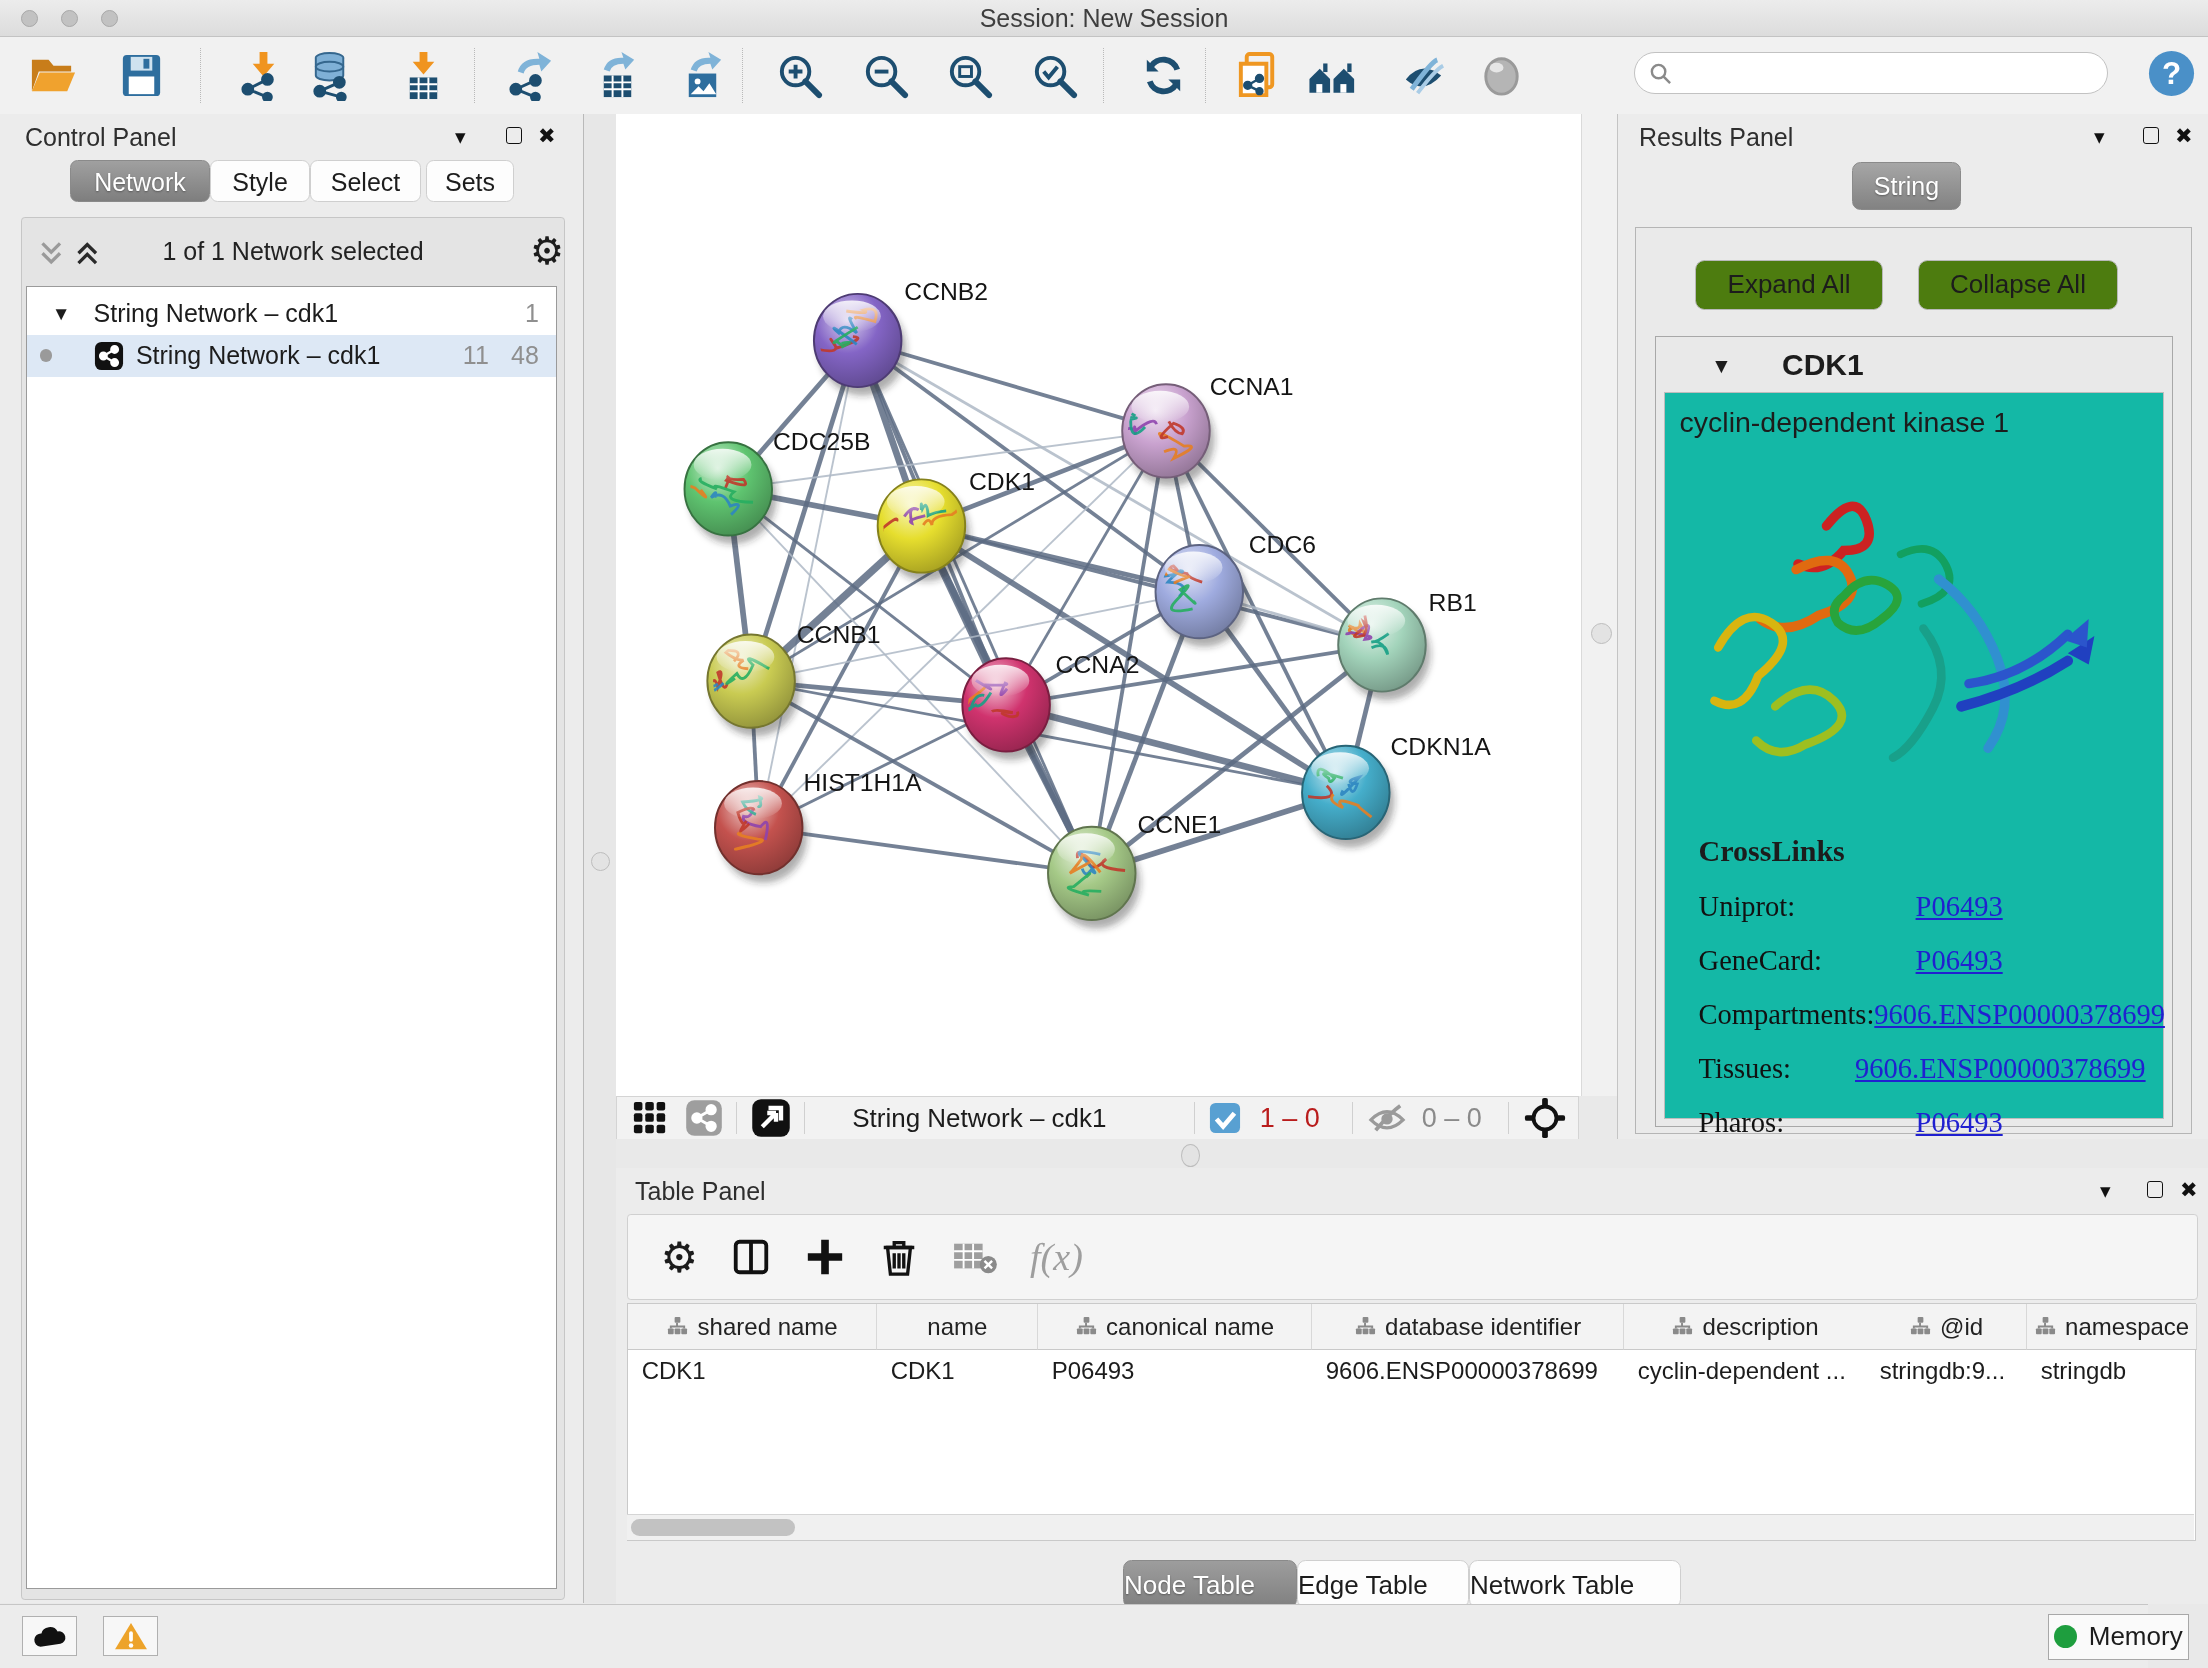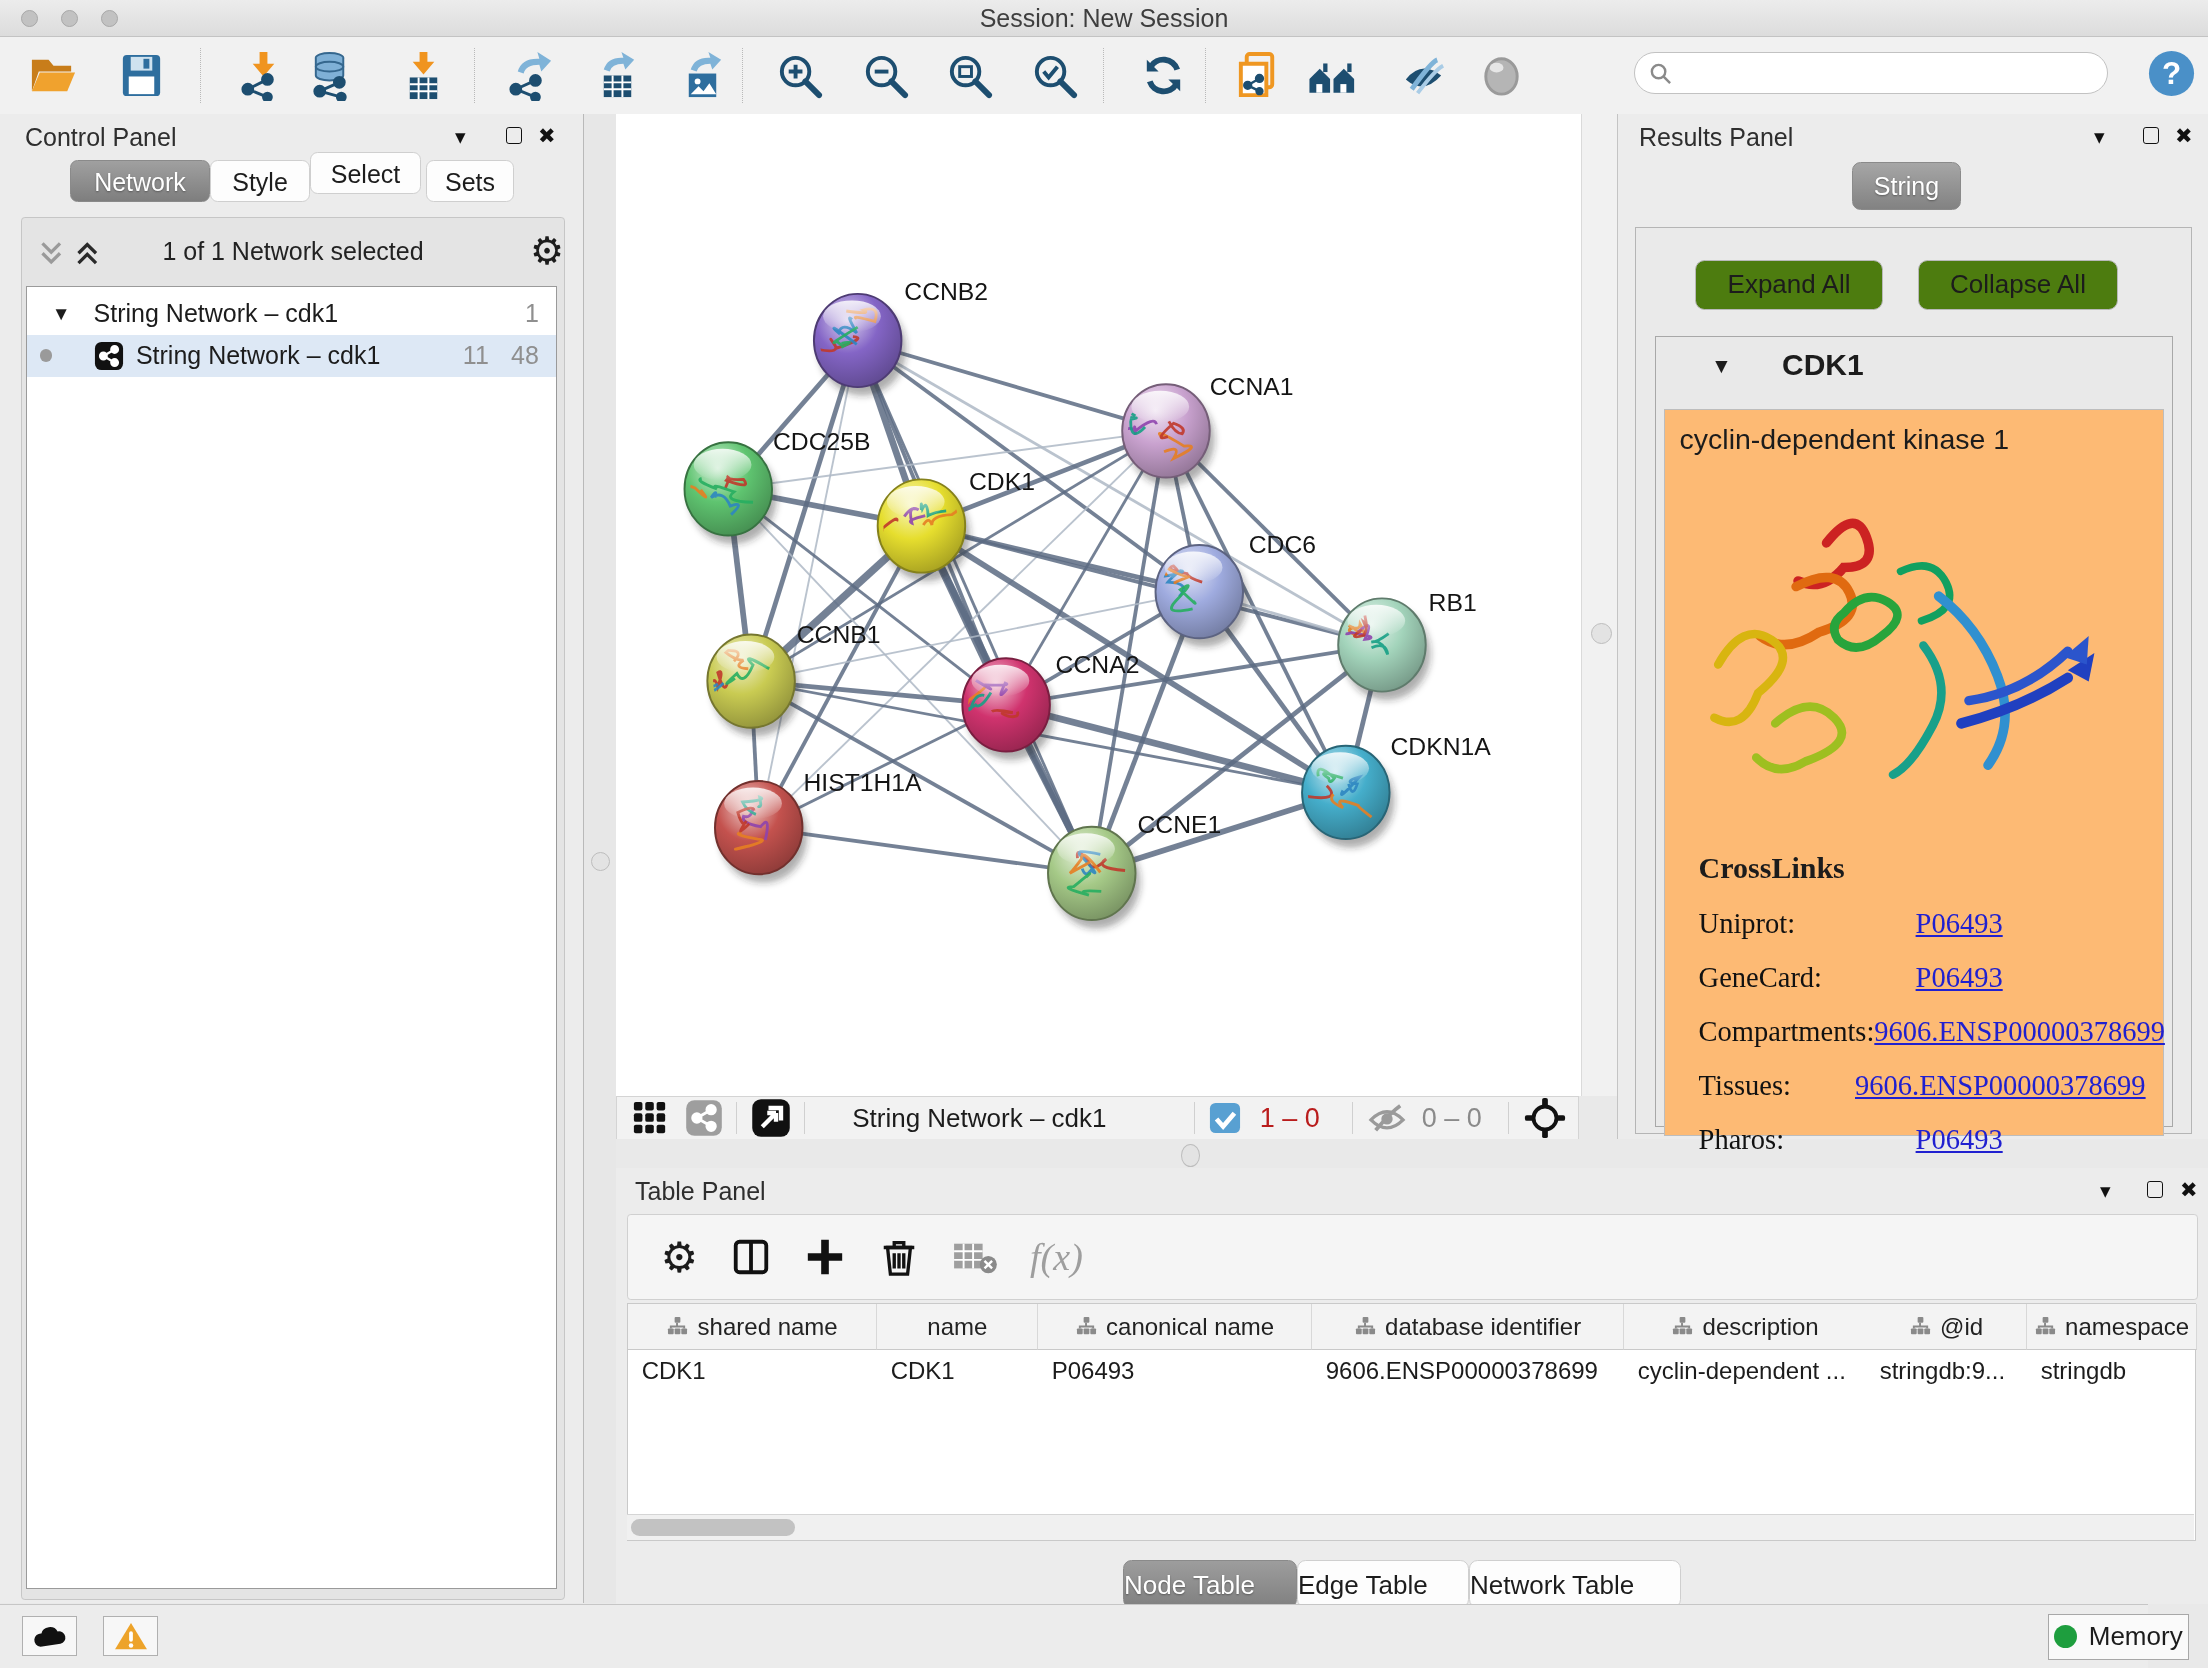--- a/index.html
+++ b/index.html
@@ -43,21 +43,21 @@
   .grab{background:#e3e3e3;border:1px solid #bdbdbd;border-radius:50%;}
   
   #results-panel{left:1617px;top:114px;width:592px;height:1025px;background:#ececec;border-left:1px solid #c4c4c4;box-sizing:border-box;}
   #string-tab{left:234px;top:48px;width:107px;height:46px;line-height:46px;text-align:center;font-size:25px;
               color:#fff;background:linear-gradient(#a6a6a6,#828282);border:1px solid #8a8a8a;border-radius:8.6px;
               text-shadow:0 1px 1.9px rgba(0,0,0,.35);cursor:pointer;}
   #rp-box{left:17px;top:113px;width:557px;height:907px;background:#eaeaea;border:1.9px solid #b5b5b5;box-sizing:border-box;}
   .rp-btn{top:32px;height:48px;background:#4d7c0f;border:1px solid #b9b9b9;border-radius:9.5px;font-size:26px;
           line-height:46px;text-align:center;cursor:pointer;}
   #rp-section{left:19px;top:108px;width:516px;height:789px;background:#e9e9e9;border:1px solid #a8a8a8;}
-  #rp-content{left:7.6px;top:72px;width:498px;height:725px;background:#fdba74;border:1px solid #bdbdbd;}
+  #rp-content{left:7.6px;top:55px;width:498px;height:725px;background:#14b8a6;border:1px solid #bdbdbd;}
   #crosslinks{font-family:"Liberation Serif","DejaVu Serif",serif;}
   .xl-row{display:flex;font-size:28.5px;margin-bottom:22px;}
   .xl-label{width:217px;color:#111;}
   .xl-link{text-decoration:underline;cursor:pointer;}
   
   #table-panel{left:616px;top:1168px;width:1592px;height:436px;background:#ececec;}
   #tp-toolbar{left:11.4px;top:46px;width:1569px;height:84px;background:#f5f5f5;border:1px solid #d0d0d0;border-radius:3.8px;
               display:flex;align-items:center;}
   .tp-ico{margin-left:32px;cursor:pointer;display:flex;align-items:center;}
   #tb-grid{left:11.4px;top:135px;width:1569px;height:238px;background:#fff;border:1px solid #c9c9c9;box-sizing:border-box;}
@@ -263,21 +263,21 @@
 </div>
 
 <div id="control-panel" class="abs">
   <div class="abs panel-title" style="left:25px;top:8.6px">Control Panel</div>
   <div class="abs win-ctl" style="left:455px;top:9.5px">▾</div>
   <div class="abs" style="left:506px;top:13.3px"><span class="sq"></span></div>
   <div class="abs win-ctl" style="left:538px;top:8.6px;font-weight:bold">✖</div>
 
   <div class="tab sel abs" style="left:70px;top:46px;width:140px">Network</div>
   <div class="tab abs" style="left:210px;top:46px;width:100px">Style</div>
-  <div class="tab abs" style="left:310px;top:38px;width:111px">Select</div>
+  <div class="tab abs" style="left:310px;top:46px;width:111px">Select</div>
   <div class="tab abs" style="left:426px;top:46px;width:88px">Sets</div>
 
   <div id="cp-inner" class="abs">
     <div id="cp-bar" class="abs">
       <svg class="abs" style="left:15px;top:21px" width="28.5" height="28.5" viewBox="0 0 26 26">
           <g fill="none" stroke="#9a9a9a" stroke-width="3">
             <path d="M5 4 l8 8 8 -8"></path>
             <path d="M5 13 l8 8 8 -8"></path>
           </g>
         </svg>

